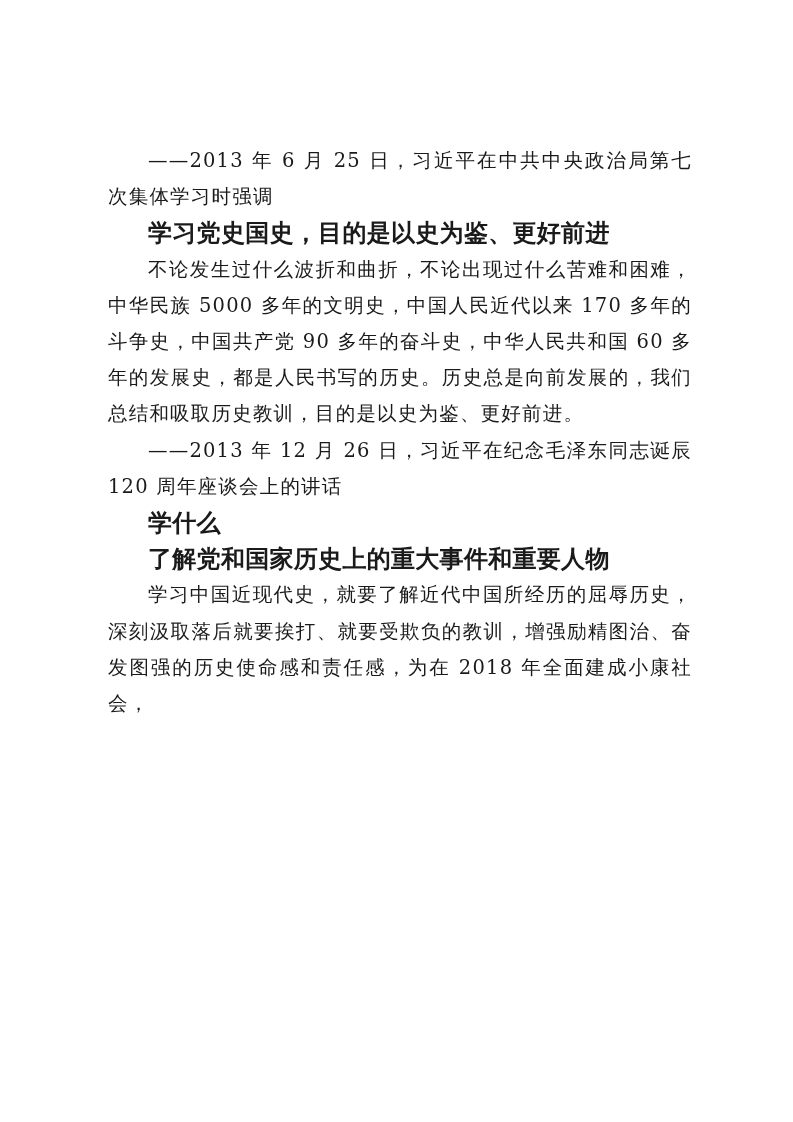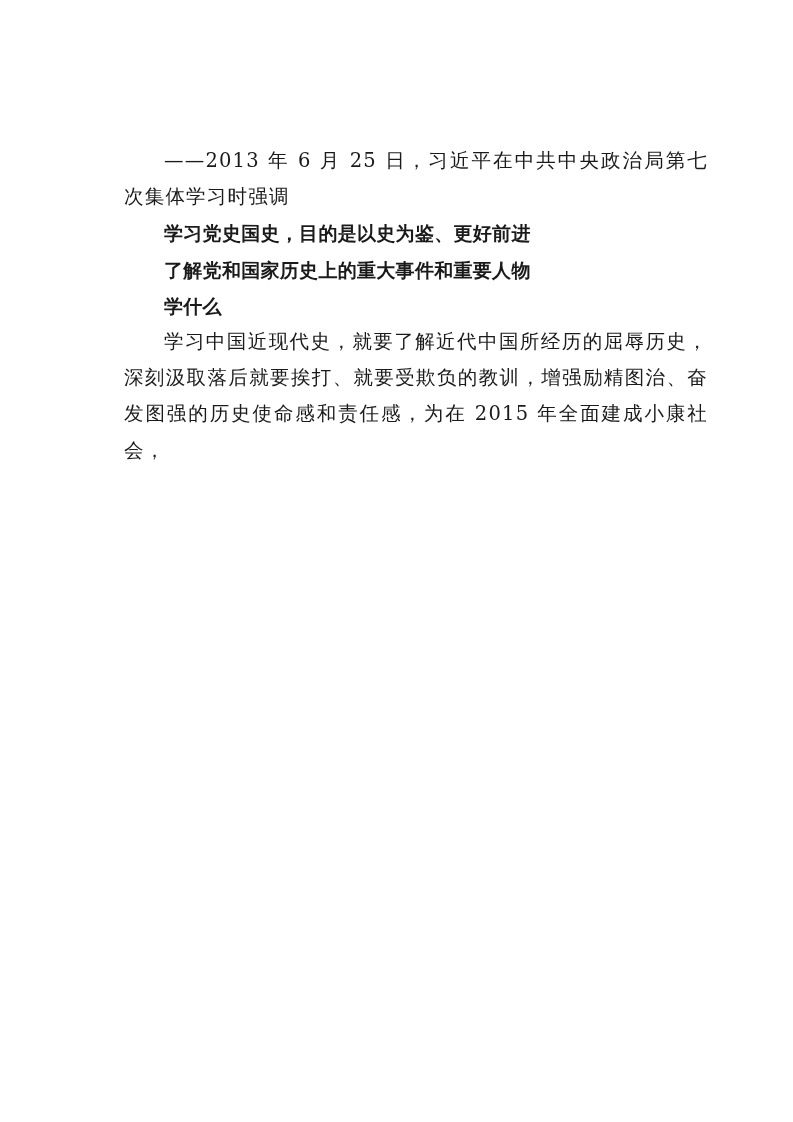--- a/index.html
+++ b/index.html
@@ -1,26 +1,28 @@
 <!DOCTYPE html>
 <html><head>
 <meta charset="utf-8">
 <style>
   html, body { margin: 0; padding: 0; background: #ffffff; }
   body { width: 793px; height: 1122px; position: relative; overflow: hidden; }
   .page {
     position: absolute; left: 108px; top: 143px; width: 584px;
     font-family: "DejaVu Serif", "Liberation Serif", serif;
-    color: #1a1a1a; font-size: 19.5px; line-height: 36.2px; margin-left: 16px;
+    color: #1a1a1a; font-size: 19.5px; line-height: 36.2px;
   }
   .p { margin: 0; text-indent: 40px; text-align: justify; text-align-last: left; letter-spacing: 1.2px; }
-  .h { margin: 0; text-indent: 40px; font-family: "DejaVu Sans", "Liberation Sans", sans-serif; font-weight: bold; letter-spacing: 0.3px; font-size: 19px; }
+  .h { margin: 0; text-indent: 40px; font-family: "DejaVu Sans", "Liberation Sans", sans-serif; font-weight: bold; letter-spacing: 0.3px; font-size: 24px; }
 </style>
 </head>
 <body>
 
 <div class="page">
   <p class="p">——2013 年 6 月 25 日，习近平在中共中央政治局第七次集体学习时强调</p>
   <p class="h">学习党史国史，目的是以史为鉴、更好前进</p>
+  <p class="p">不论发生过什么波折和曲折，不论出现过什么苦难和困难，中华民族 5000 多年的文明史，中国人民近代以来 170 多年的斗争史，中国共产党 90 多年的奋斗史，中华人民共和国 60 多年的发展史，都是人民书写的历史。历史总是向前发展的，我们总结和吸取历史教训，目的是以史为鉴、更好前进。</p>
+  <p class="p">——2013 年 12 月 26 日，习近平在纪念毛泽东同志诞辰 120 周年座谈会上的讲话</p>
+  <p class="h">学什么</p>
   <p class="h">了解党和国家历史上的重大事件和重要人物</p>
-  <p class="h">学什么</p>
-  <p class="p">学习中国近现代史，就要了解近代中国所经历的屈辱历史，深刻汲取落后就要挨打、就要受欺负的教训，增强励精图治、奋发图强的历史使命感和责任感，为在 2015 年全面建成小康社会，</p>
+  <p class="p">学习中国近现代史，就要了解近代中国所经历的屈辱历史，深刻汲取落后就要挨打、就要受欺负的教训，增强励精图治、奋发图强的历史使命感和责任感，为在 2018 年全面建成小康社会，</p>
 </div>
 
 </body></html>

